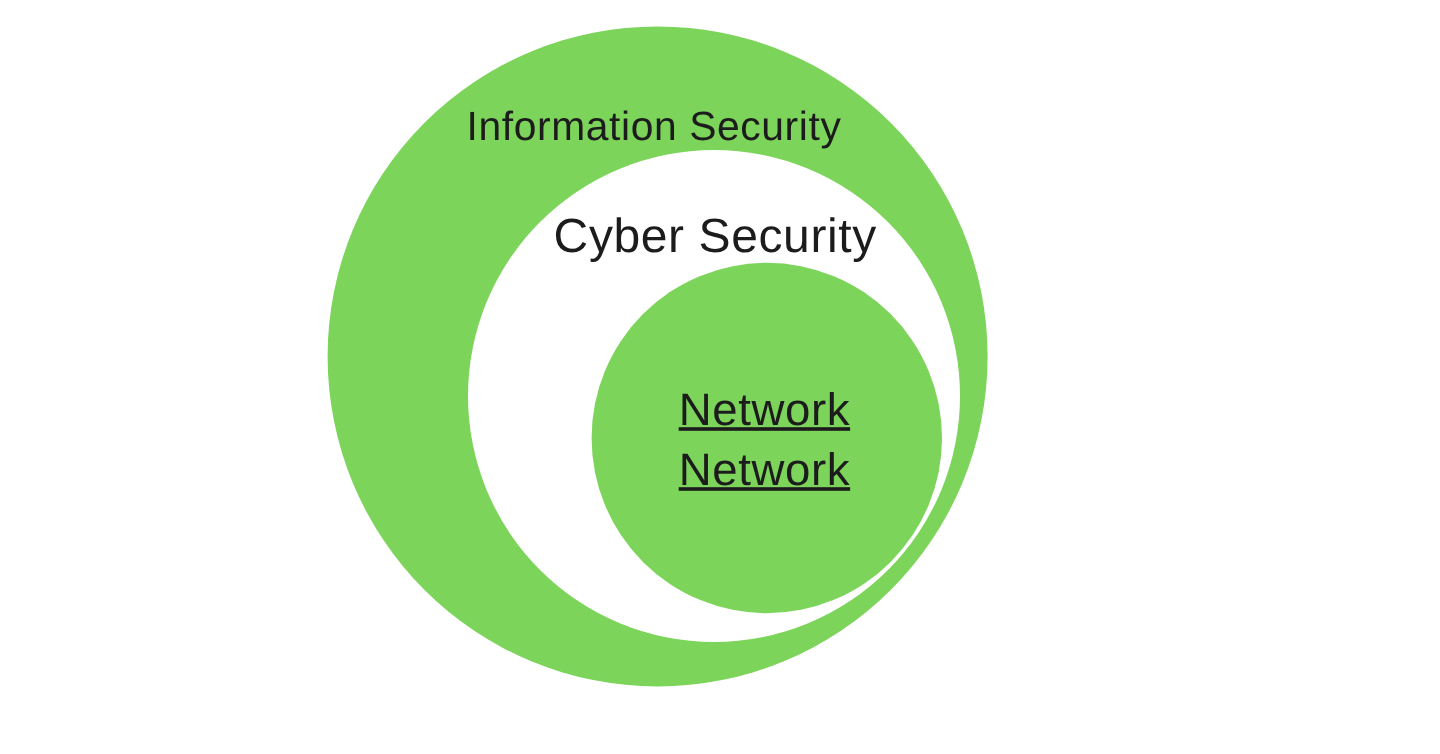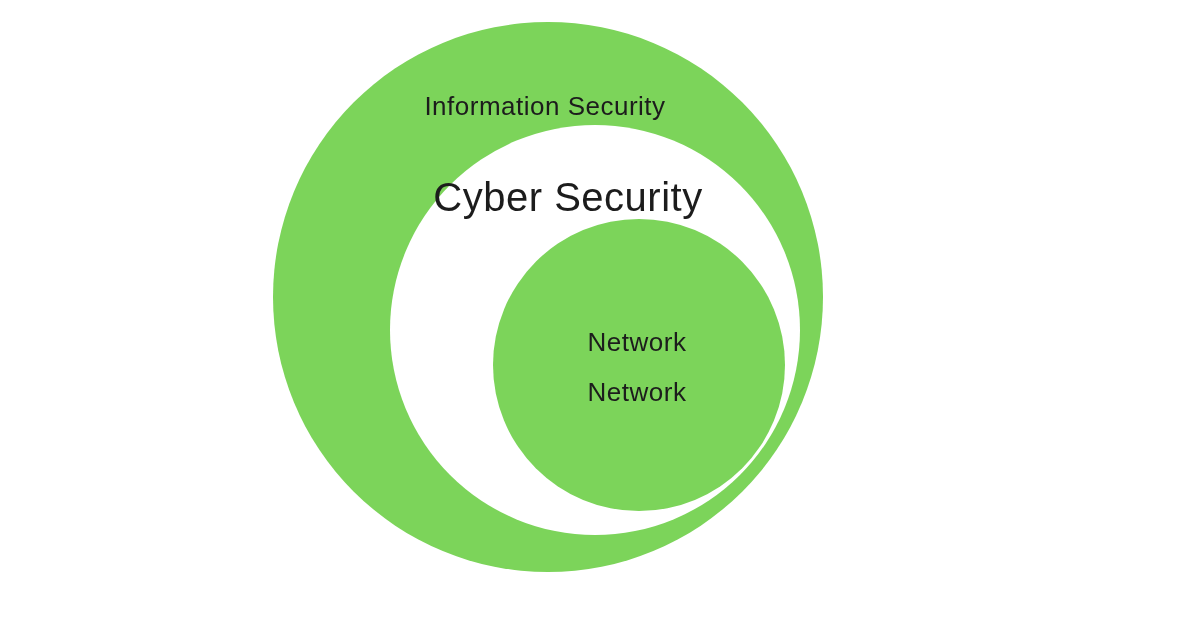--- a/index.html
+++ b/index.html
@@ -53,35 +53,36 @@
     transform: translate(-50%, -50%);
     color: var(--color-text);
     white-space: nowrap;
     letter-spacing: 0.5px;
     line-height: 1.1;
   }
 
   .label-information {
     left: 545px;
     top: 106px;
-    font-size: 26px;
+    font-size: 34px;
   }
 
   .label-cyber {
-    left: 568px;
+    left: 596px;
     top: 197px;
     font-size: 40px;
   }
 
   .label-network {
     left: 637px;
     top: 367px;
-    font-size: 26px;
+    font-size: 38px;
     line-height: 50px;
     text-align: left;
+    text-decoration: underline;
   }
 </style>
 </head>
 <body>
 
 <div class="canvas">
 
   <div class="circle circle-outer"></div>
 
   <div class="circle circle-middle"></div>

